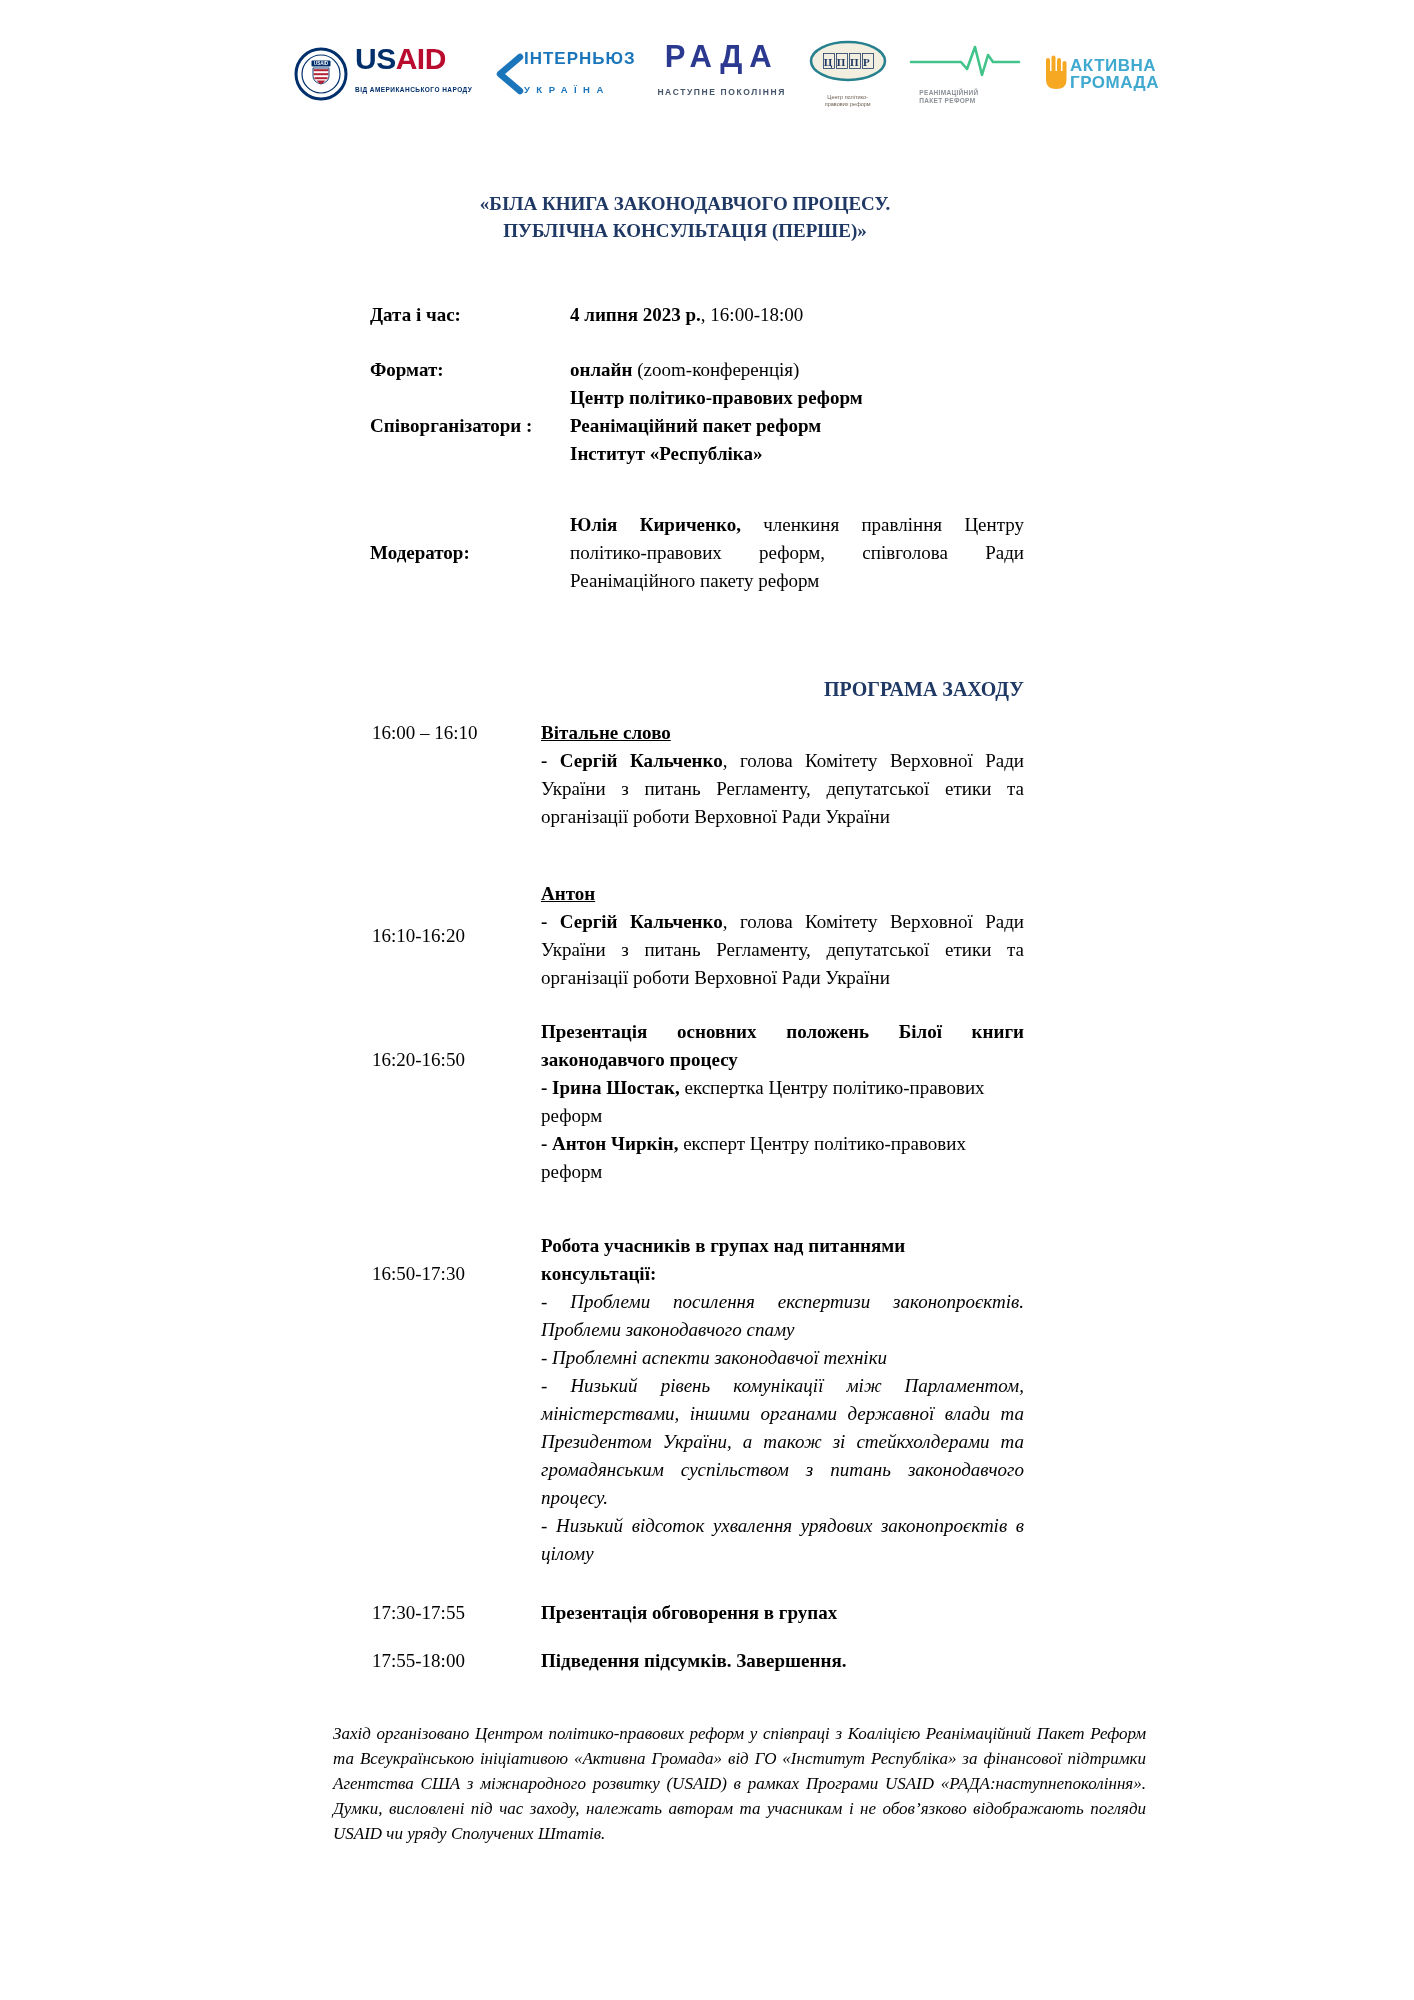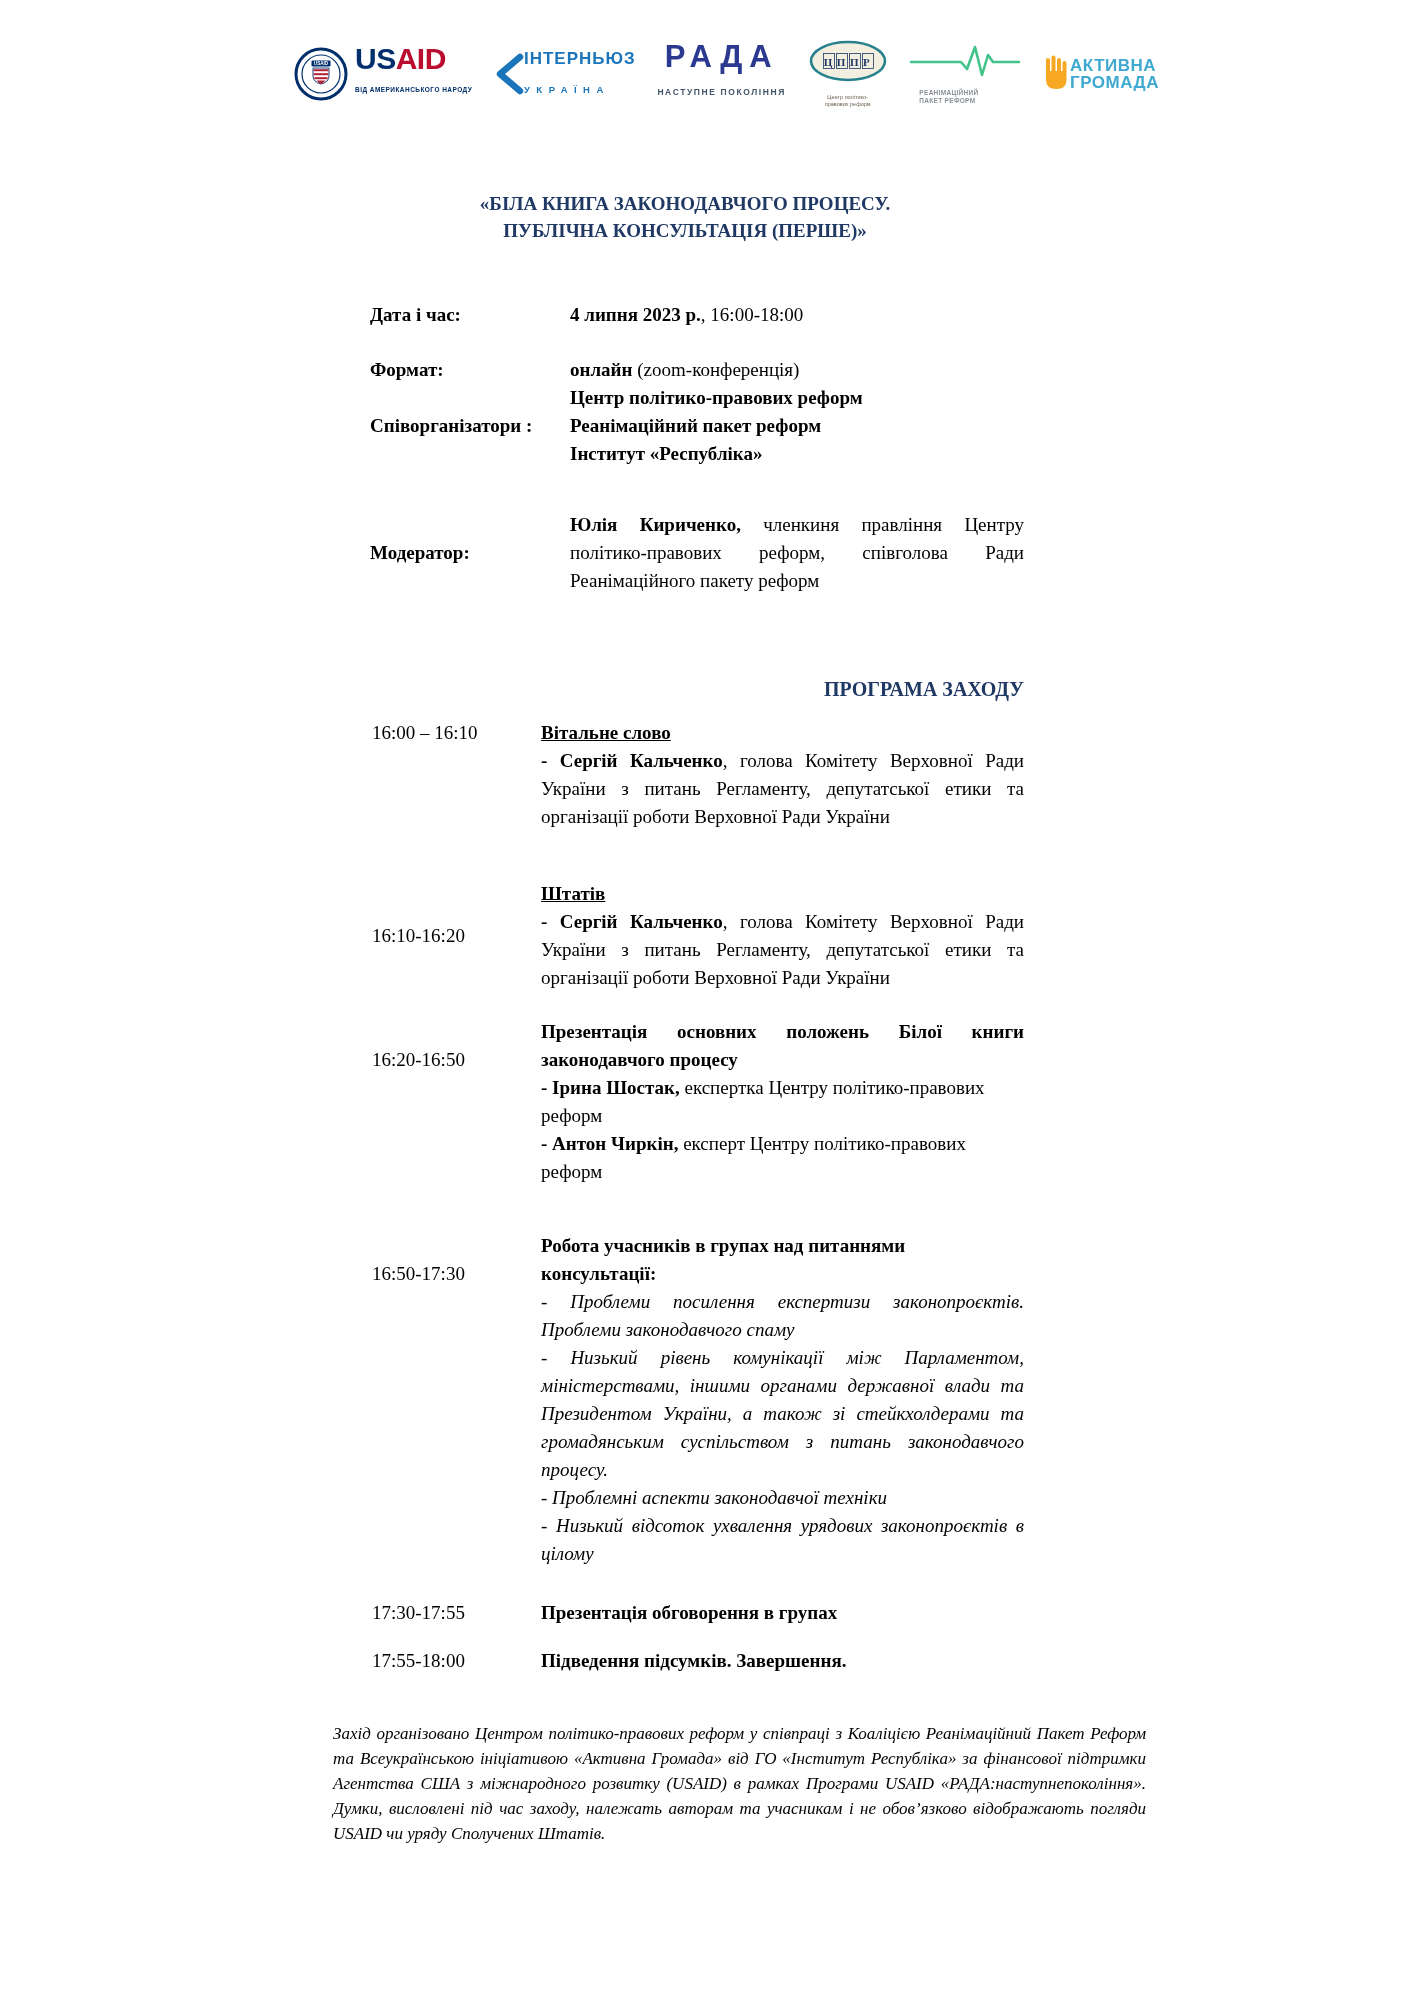--- a/index.html
+++ b/index.html
@@ -191,42 +191,42 @@
     <div class="time">16:00 – 16:10</div>
     <div class="content">
       <div class="item-title u">Вітальне слово</div>
       <div class="just"><b>- Сергій Кальченко</b><span>, голова Комітету Верховної Ради України з питань Регламенту, депутатської етики та організації роботи Верховної Ради України</span></div>
     </div>
   </div>
 
   <div class="agenda-row r2">
     <div class="time t-off15">16:10-16:20</div>
     <div class="content">
-      <div class="item-title u">Штатів</div>
+      <div class="item-title u">Антон</div>
       <div class="just"><b>- Сергій Кальченко</b><span>, голова Комітету Верховної Ради України з питань Регламенту, депутатської етики та організації роботи Верховної Ради України</span></div>
     </div>
   </div>
 
   <div class="agenda-row r3">
     <div class="time t-off1">16:20-16:50</div>
     <div class="content">
       <div class="item-title just">Презентація основних положень Білої книги законодавчого процесу</div>
       <div><b>- Ірина Шостак,</b><span> експертка Центру політико-правових реформ</span></div>
       <div><b>- Антон Чиркін,</b><span> експерт Центру політико-правових реформ</span></div>
     </div>
   </div>
 
   <div class="agenda-row r4">
     <div class="time t-off1">16:50-17:30</div>
     <div class="content">
       <div class="item-title">Робота учасників в групах над питаннями консультації:</div>
       <div class="bullets just">
         <div>- Проблеми посилення експертизи законопроєктів. Проблеми законодавчого спаму</div>
+        <div>- Проблемні аспекти законодавчої техніки</div>
         <div>- Низький рівень комунікації між Парламентом, міністерствами, іншими органами державної влади та Президентом України, а також зі стейкхолдерами та громадянським суспільством з питань законодавчого процесу.</div>
-        <div>- Проблемні аспекти законодавчої техніки</div>
         <div>- Низький відсоток ухвалення урядових законопроєктів в цілому</div>
       </div>
     </div>
   </div>
 
   <div class="agenda-row r5">
     <div class="time">17:30-17:55</div>
     <div class="content">
       <div class="item-title">Презентація обговорення в групах</div>
     </div>

